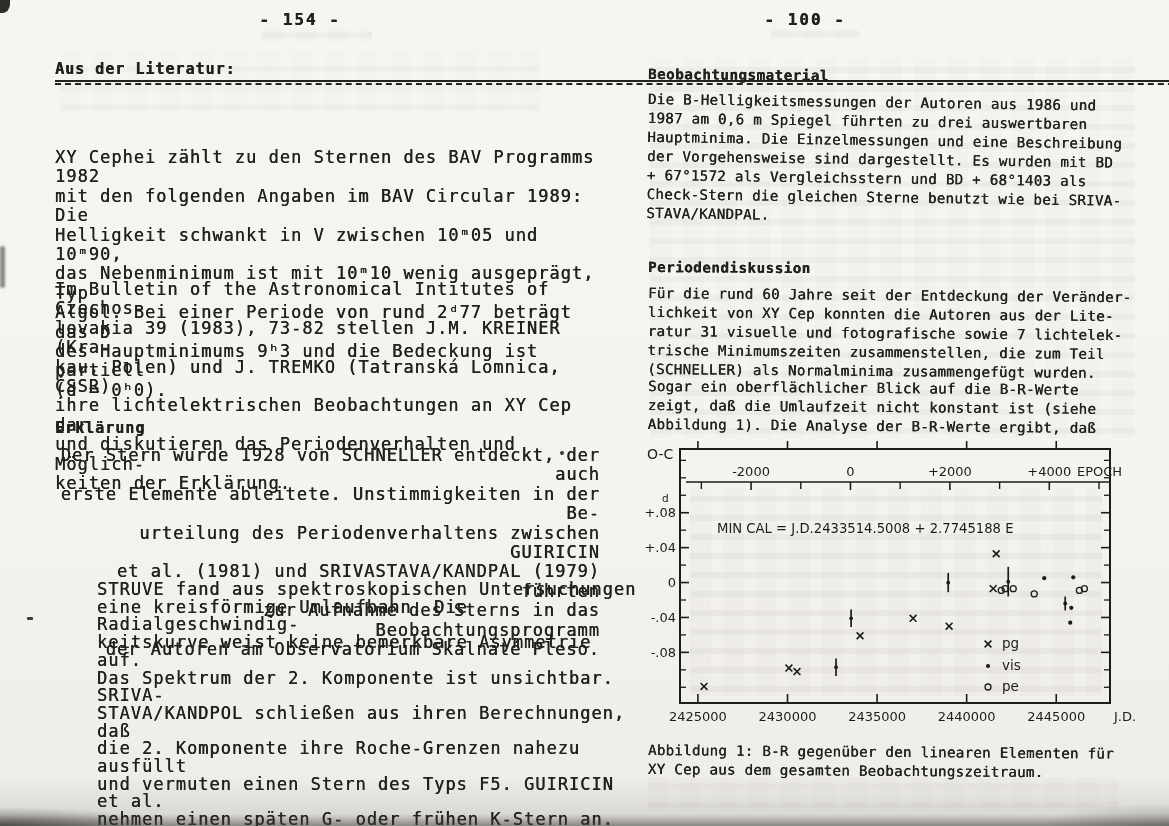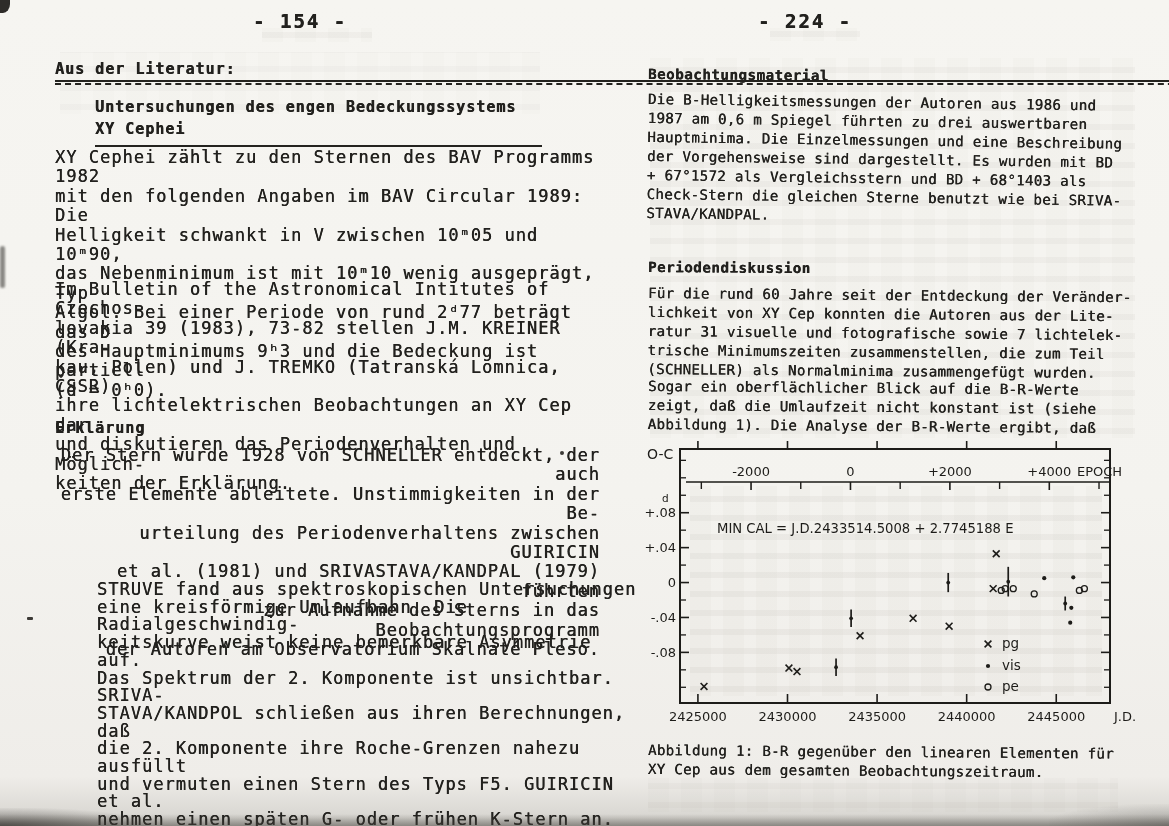--- a/index.html
+++ b/index.html
@@ -12,21 +12,21 @@
   .p{
     position:absolute;white-space:pre-line;
     font-size:17px;line-height:19.4px;letter-spacing:1px;
     text-shadow:0.35px 0 0 currentColor;
   }
   .p-r{font-size:14.2px;letter-spacing:.25px;line-height:19px;transform-origin:left top;}
   .h{
     position:absolute;font-weight:bold;font-size:15px;letter-spacing:1px;
     text-shadow:0.4px 0 0 currentColor;white-space:pre-line;
   }
-  .pageno{position:absolute;top:10px;width:130px;text-align:center;font-weight:bold;font-size:19px;letter-spacing:2px;text-shadow:.4px 0 0 currentColor;}
+  .pageno{position:absolute;top:10px;width:130px;text-align:center;font-weight:bold;font-size:16px;letter-spacing:2px;text-shadow:.4px 0 0 currentColor;}
   #h-literatur{border-bottom:2px solid #24231f;padding-bottom:2px;position:relative;}
   #h-literatur::after{
     content:"";position:absolute;left:0;right:0;bottom:-5px;
     border-bottom:2px dashed #24231f;
   }
   #article-title{
     border-bottom:2px solid #24231f;padding-bottom:5px;width:447px;line-height:21.5px;
   }
   .ghost{
     position:absolute;pointer-events:none;filter:blur(.7px);
@@ -51,22 +51,20 @@
   <div class="ghost" style="left:690px;top:486px;width:412px;height:210px;opacity:.65;"></div>
   <div class="ghost" style="left:648px;top:778px;width:470px;height:34px;opacity:.4;"></div>
   <div class="ghost" style="left:60px;top:52px;width:480px;height:62px;opacity:.35;"></div>
   <div class="ghost" style="left:262px;top:28px;width:110px;height:14px;opacity:.5;"></div>
   <div class="ghost" style="left:770px;top:28px;width:90px;height:13px;opacity:.5;"></div>
 
   <div class="pageno" style="left:235px;">- 154 -</div>
 
   <div class="h" id="h-literatur" style="left:55px;top:60px;">Aus der Literatur:</div>
 
-  <div class="h" id="article-title" style="left:95px;top:97px;">Untersuchungen des engen Bedeckungssystems
-XY Cephei</div>
 
   <div class="p" style="left:55px;top:148px;width:545px;">XY Cephei zählt zu den Sternen des BAV Programms 1982
 mit den folgenden Angaben im BAV Circular 1989: Die
 Helligkeit schwankt in V zwischen 10ᵐ05 und 10ᵐ90,
 das Nebenminimum ist mit 10ᵐ10 wenig ausgeprägt, Typ
 Algol. Bei einer Periode von rund 2ᵈ77 beträgt das D
 des Hauptminimums 9ʰ3 und die Bedeckung ist partiell
 (d = 0ʰ0).</div>
 
   <div class="p" style="left:55px;top:280px;width:545px;">Im Bulletin of the Astronomical Intitutes of Czechos-
@@ -90,21 +88,21 @@
 keitskurve weist keine bemerkbare Asymmetrie auf.
 Das Spektrum der 2. Komponente ist unsichtbar. SRIVA-
 STAVA/KANDPOL schließen aus ihren Berechnungen, daß
 die 2. Komponente ihre Roche-Grenzen nahezu ausfüllt
 und vermuten einen Stern des Typs F5. GUIRICIN et al.
 nehmen einen späten G- oder frühen K-Stern an. Der
 Spektraltyp der 1. Komponente ist B8 bis AO. Die
 Masse der 1. Komponente beträgt 3,80 M⊙, die der
 2. Komponente 1,1 M⊙.</div>
 
-  <div class="pageno" style="left:740px;">- 224 -</div>
+  <div class="pageno" style="left:740px;">- 100 -</div>
 
   <div class="h" style="left:648px;top:66px;font-size:14.2px;letter-spacing:.5px;transform:rotate(.5deg);transform-origin:left top;">Beobachtungsmaterial</div>
 
   <div class="p p-r" style="left:648px;top:90px;width:500px;transform:rotate(.8deg);">Die B-Helligkeitsmessungen der Autoren aus 1986 und
 1987 am 0,6 m Spiegel führten zu drei auswertbaren
 Hauptminima. Die Einzelmessungen und eine Beschreibung
 der Vorgehensweise sind dargestellt. Es wurden mit BD
 + 67°1572 als Vergleichsstern und BD + 68°1403 als
 Check-Stern die gleichen Sterne benutzt wie bei SRIVA-
 STAVA/KANDPAL.</div>

